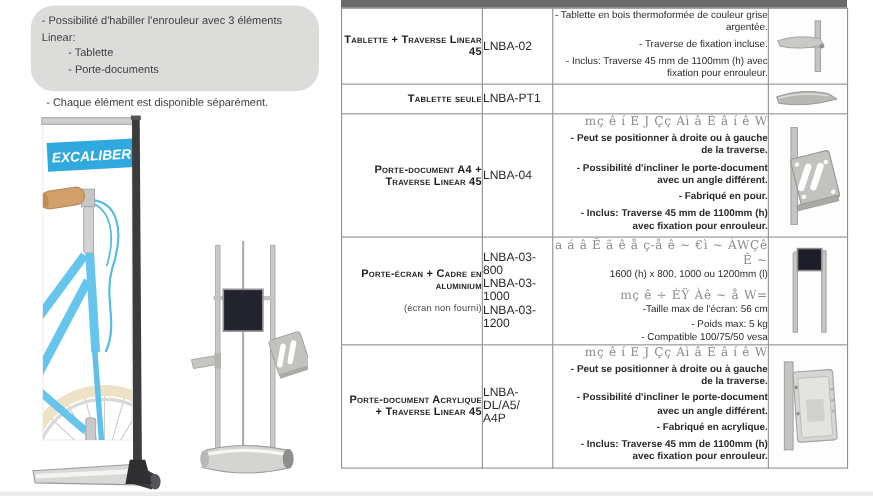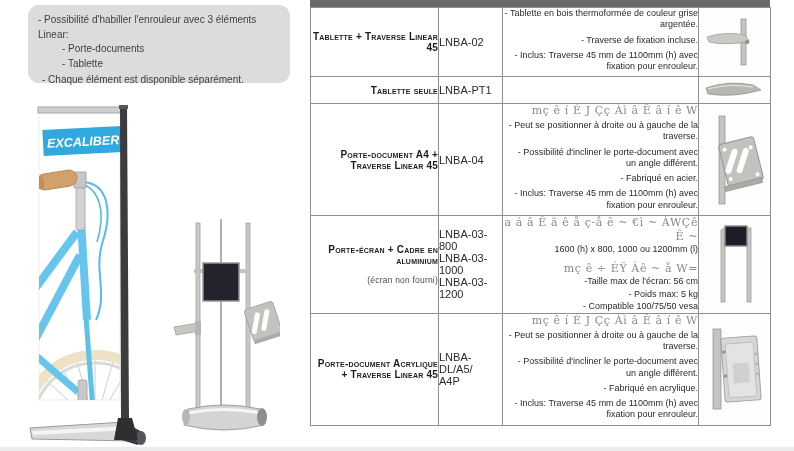--- a/index.html
+++ b/index.html
@@ -1,55 +1,55 @@
 <!DOCTYPE html>
 <html><head>
 <meta charset="utf-8">
 <style>
   html,body{margin:0;padding:0;}
   body{width:794px;height:451px;position:relative;background:#ffffff;overflow:hidden;
        font-family:"Liberation Sans", sans-serif;color:#3a3a3a;}
 
   
   .intro-box{position:absolute;left:28px;top:5px;width:262px;height:78px;
-    background:#dcdcda;border-radius:11px;padding:8px 6px 6px 10px;box-sizing:border-box;
+    background:#dcdcda;border-radius:21px;padding:8px 6px 6px 10px;box-sizing:border-box;
     font-size:10px;line-height:1.45;color:#404040;}
   .intro-box .sub{padding-left:24px;}
-  .intro-box .last{padding-left:4px;margin-top:2px;}
+  .intro-box .last{padding-left:4px;margin-top:16px;}
 
   
   .top-bar{position:absolute;left:310px;top:0;width:460px;height:7px;background:#6a6a6a;}
   .bottom-strip{position:absolute;left:0;top:447px;width:794px;height:4px;background:#ececeb;}
 
   
   table.products{position:absolute;left:310px;top:7px;width:460px;border-collapse:collapse;
     table-layout:fixed;font-size:9px;}
   table.products td{border:1px solid #8f8f8f;vertical-align:middle;padding:0;overflow:hidden;}
   td.name{width:128px;text-align:right;font-weight:bold;font-variant:small-caps;
     font-size:10px;color:#1c1c1c;letter-spacing:.2px;padding:2px 6px;}
   td.name .note{display:block;font-variant:normal;font-weight:normal;font-size:8.5px;
     color:#4a4a4a;margin-top:9px;}
   td.code{width:64px;font-size:11px;color:#2a2a2a;padding:2px 2px 2px 6px;
     white-space:pre-line;vertical-align:middle;}
   td.desc{width:196px;vertical-align:top;padding:7px 5px 4px 7px;color:#2a2a2a;text-align:right;}
   td.desc p{margin:0 0 4px 0;line-height:1.25;}
   td.desc p.garbled{font-family:"DejaVu Serif", serif;color:#8a8a8a;font-size:11px;
     letter-spacing:.6px;margin-bottom:2px;}
-  td.desc p.ind{padding-left:5px;}
+  td.desc p.ind{padding-left:5px;font-weight:bold;}
   td.desc p.tight{margin-bottom:1px;}
   td.imgcell{width:72px;text-align:center;vertical-align:middle;background:#fdfdfd;}
   td.imgcell svg{display:block;margin:0 auto;}
 </style>
 </head>
 <body>
 
 <div class="intro-box">
   <div>- Possibilité d'habiller l'enrouleur avec 3 éléments Linear:</div>
+  <div class="sub">- Tablette</div>
   <div class="sub">- Porte-documents</div>
-  <div class="sub">- Tablette</div>
   <div class="last">- Chaque élément est disponible séparément.</div>
 </div>
 
 <div class="top-bar"></div>
 
 <svg style="position:absolute;left:24px;top:92px" width="150" height="359" viewBox="0 0 150 359">
   <defs>
     <clipPath id="panelclip">
         <rect x="15" y="15" width="81" height="293"></rect>
       </clipPath>
@@ -185,21 +185,21 @@
     </td>
   </tr>
 
   <tr style="height:105px">
     <td class="name">Porte-document A4 + Traverse Linear 45</td>
     <td class="code">LNBA-04</td>
     <td class="desc">
       <p class="garbled">mç ê í É J Çç Àì â Ê â í ê W</p>
       <p class="ind">- Peut se positionner à droite ou à gauche de la traverse.</p>
       <p class="ind">- Possibilité d'incliner le porte-document avec un angle différent.</p>
-      <p class="ind">- Fabriqué en acier.</p>
+      <p class="ind">- Fabriqué en pour.</p>
       <p class="ind">- Inclus: Traverse 45 mm de 1100mm (h)  avec fixation pour enrouleur.</p>
     </td>
     <td class="imgcell">
       <svg width="64" height="100" viewBox="0 0 64 100">
         <rect x="16" y="6" width="6" height="88" fill="#c4c4c2" stroke="#9a9a98" stroke-width=".8"></rect>
         <g transform="rotate(-14 38 52)">
           <rect x="20" y="30" width="36" height="44" rx="3" fill="#c2c2be" stroke="#96968f" stroke-width="1"></rect>
           <rect x="26" y="36" width="6" height="26" rx="3" fill="#ffffff" transform="rotate(32 29 49)"></rect>
           <rect x="37" y="38" width="6" height="26" rx="3" fill="#ffffff" transform="rotate(32 40 51)"></rect>
           <circle cx="25" cy="36" r="2" fill="#ffffff"></circle>

